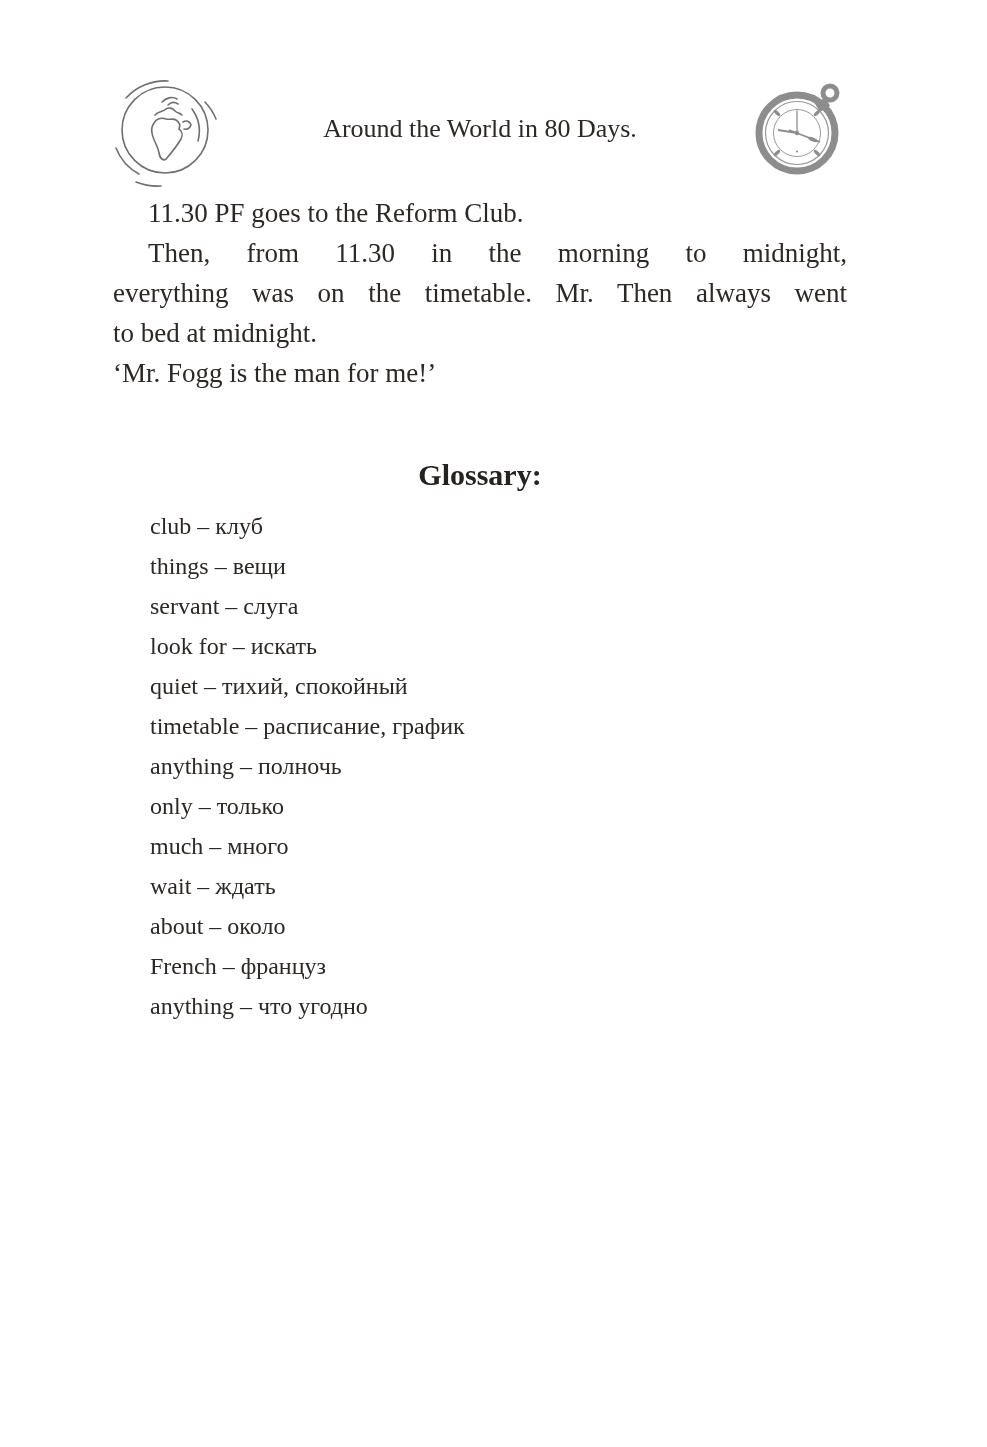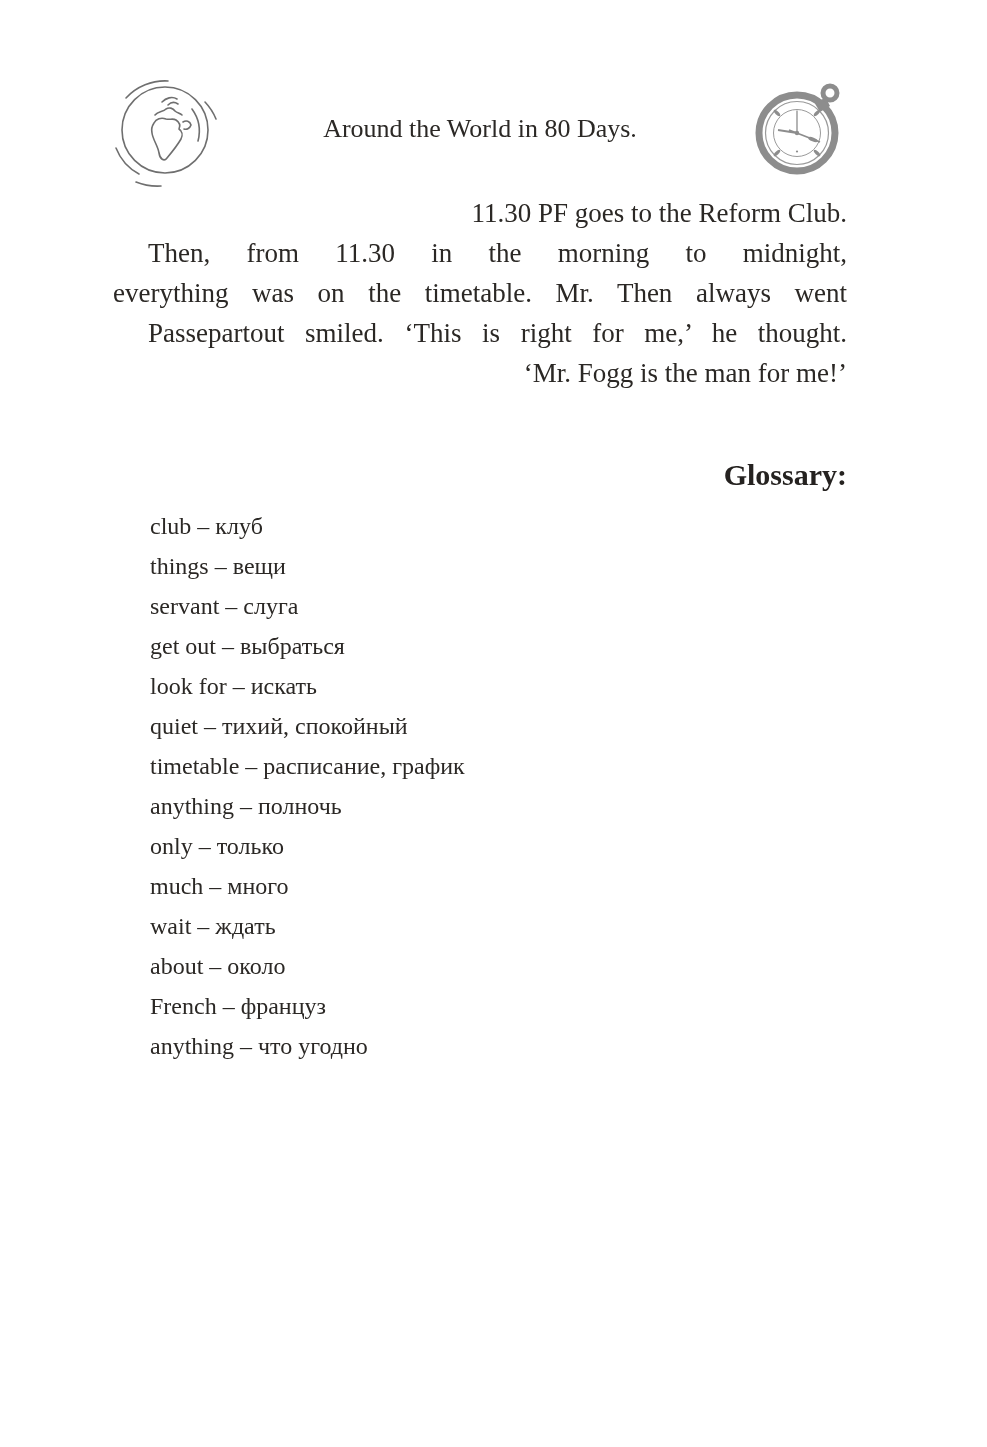--- a/index.html
+++ b/index.html
@@ -53,34 +53,34 @@
     position: absolute;
     left: 113px;
     top: 193px;
     width: 734px;
   }
   .para { margin: 0; }
   .line {
     height: 40px;
     line-height: 40px;
     font-size: 27px;
-    text-align: right;
+    text-align: left;
   }
   .line.indent { text-indent: 35px; }
   .line.stretch {
     text-align: justify;
     text-align-last: justify;
   }
   
   .glossary-heading {
     margin: 65px 0 0 0;
     font-size: 30px;
     line-height: 34px;
     font-weight: bold;
-    text-align: right;
+    text-align: center;
     color: #252220;
   }
   .glossary-list {
     margin-top: 14px;
     margin-left: 37px;
   }
   .gitem {
     height: 40px;
     line-height: 40px;
     font-size: 24px;
@@ -146,32 +146,31 @@
   </div>
 
   <div class="story">
     <div>
         <div class="para">
           <div class="line indent">11.30 PF goes to the Reform Club.</div>
         </div>
         <div class="para">
           <div class="line indent stretch">Then, from 11.30 in the morning to midnight,</div>
           <div class="line stretch">everything was on the timetable. Mr. Then always went</div>
+          <div class="line">to bed at midnight.</div>
         </div>
         <div class="para">
-          <div class="line indent stretch">Passepartout smiled. ‘This is right for me,’ he thought.</div>
           <div class="line">‘Mr. Fogg is the man for me!’</div>
         </div>
       </div>
     <h2 class="glossary-heading">Glossary:</h2>
     <div class="glossary-list">
         <div class="gitem"><span>club</span><span> – </span><span>клуб</span></div>
         <div class="gitem"><span>things</span><span> – </span><span>вещи</span></div>
         <div class="gitem"><span>servant</span><span> – </span><span>слуга</span></div>
-        <div class="gitem"><span>get out</span><span> – </span><span>выбраться</span></div>
         <div class="gitem"><span>look for</span><span> – </span><span>искать</span></div>
         <div class="gitem"><span>quiet</span><span> – </span><span>тихий, спокойный</span></div>
         <div class="gitem"><span>timetable</span><span> – </span><span>расписание, график</span></div>
         <div class="gitem"><span>anything</span><span> – </span><span>полночь</span></div>
         <div class="gitem"><span>only</span><span> – </span><span>только</span></div>
         <div class="gitem"><span>much</span><span> – </span><span>много</span></div>
         <div class="gitem"><span>wait</span><span> – </span><span>ждать</span></div>
         <div class="gitem"><span>about</span><span> – </span><span>около</span></div>
         <div class="gitem"><span>French</span><span> – </span><span>француз</span></div>
         <div class="gitem"><span>anything</span><span> – </span><span>что угодно</span></div>

